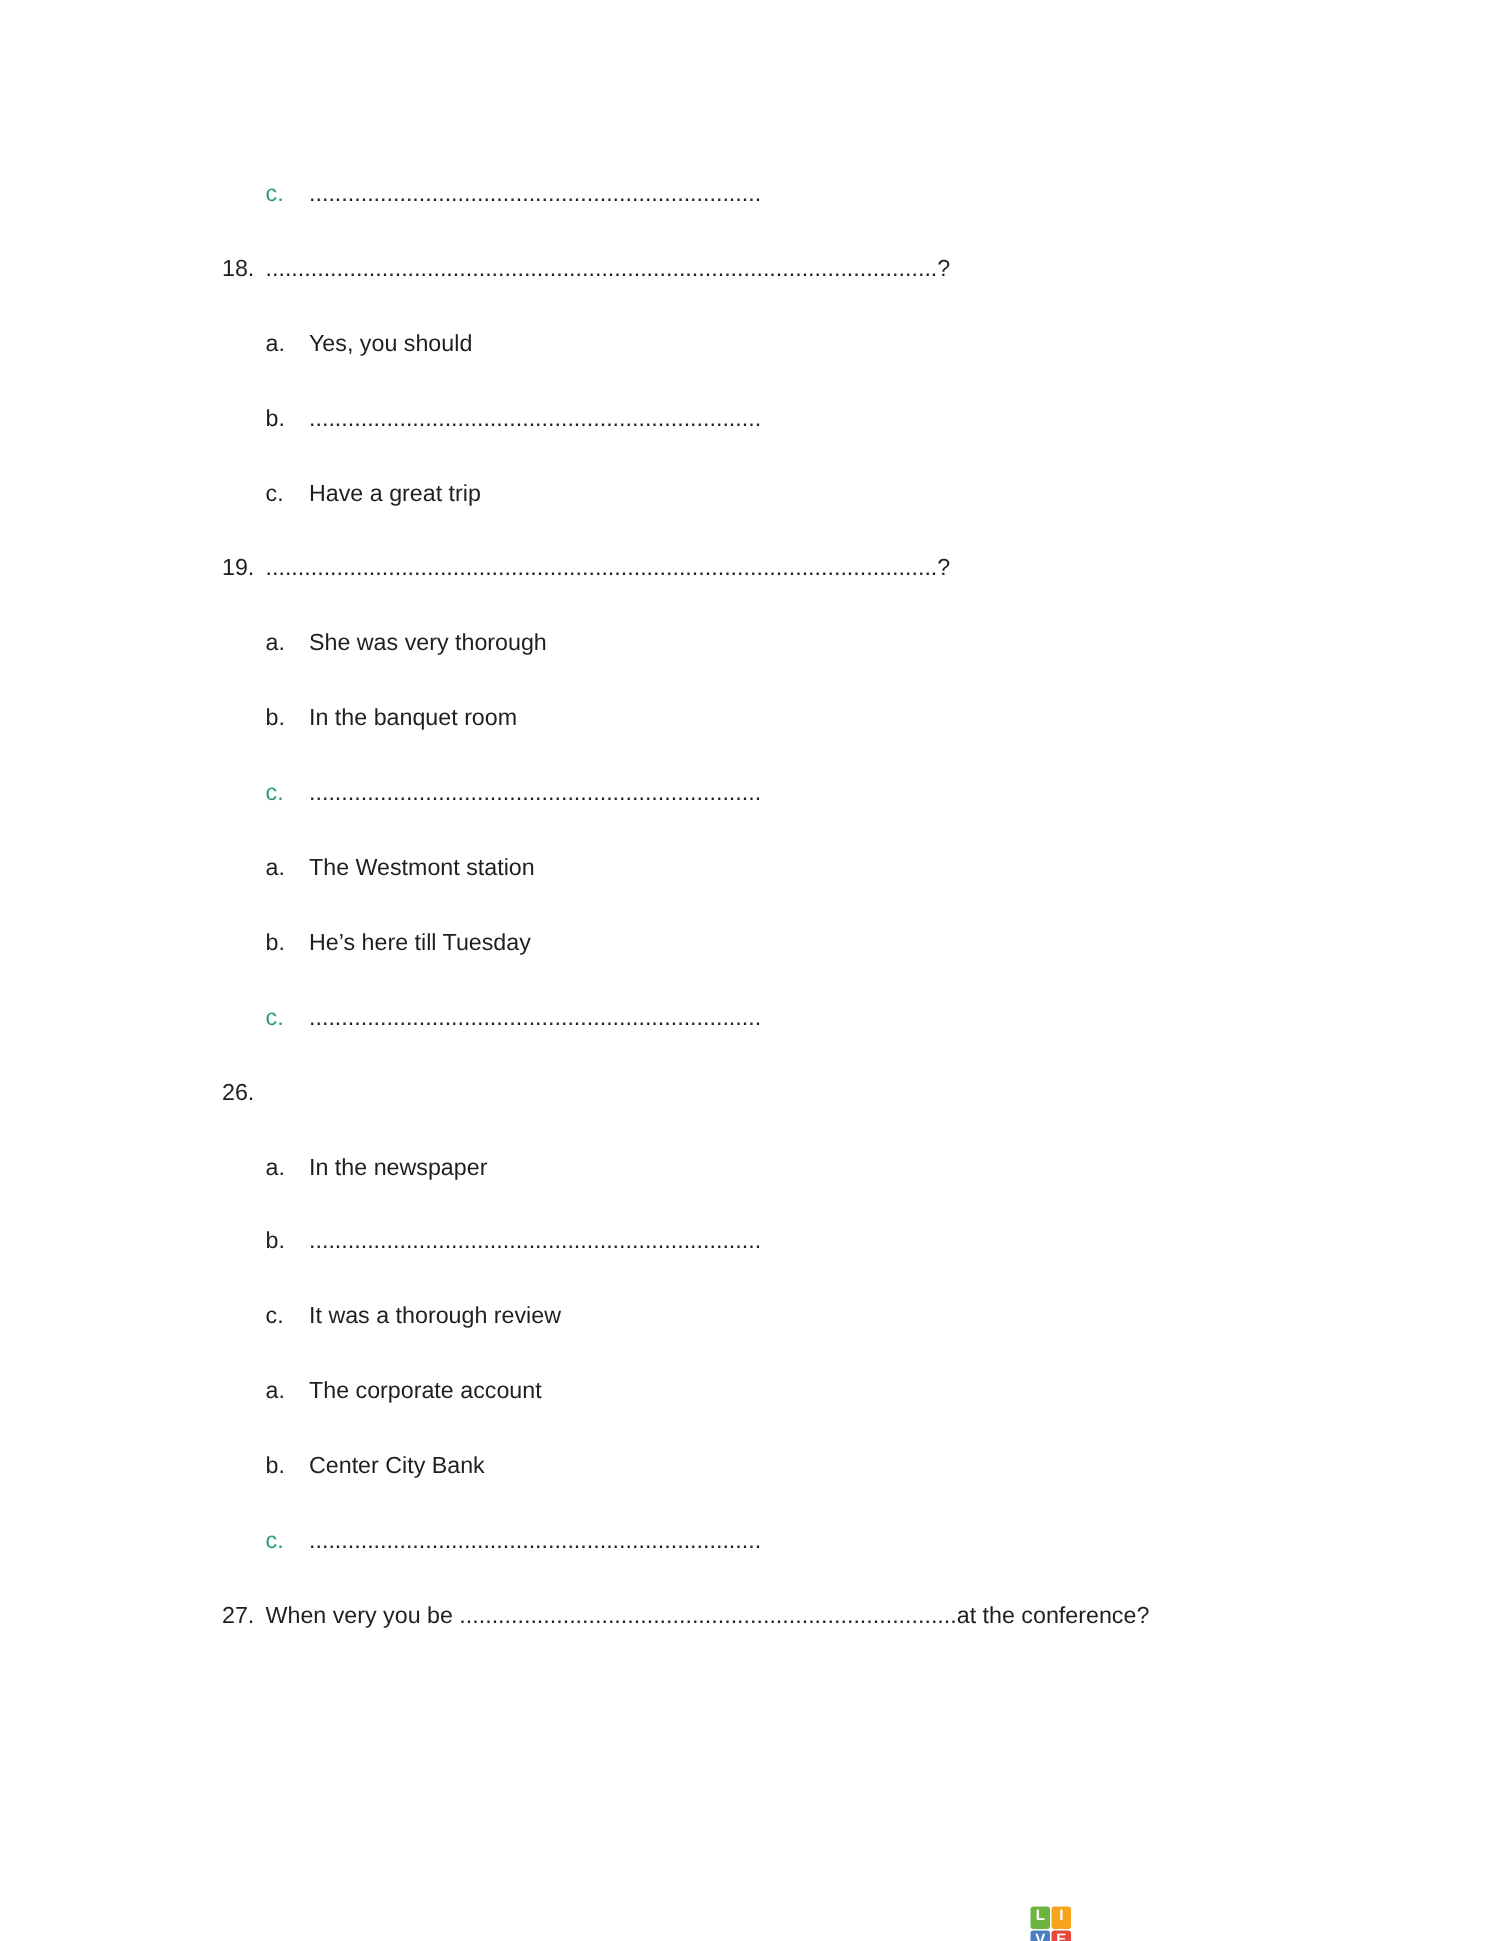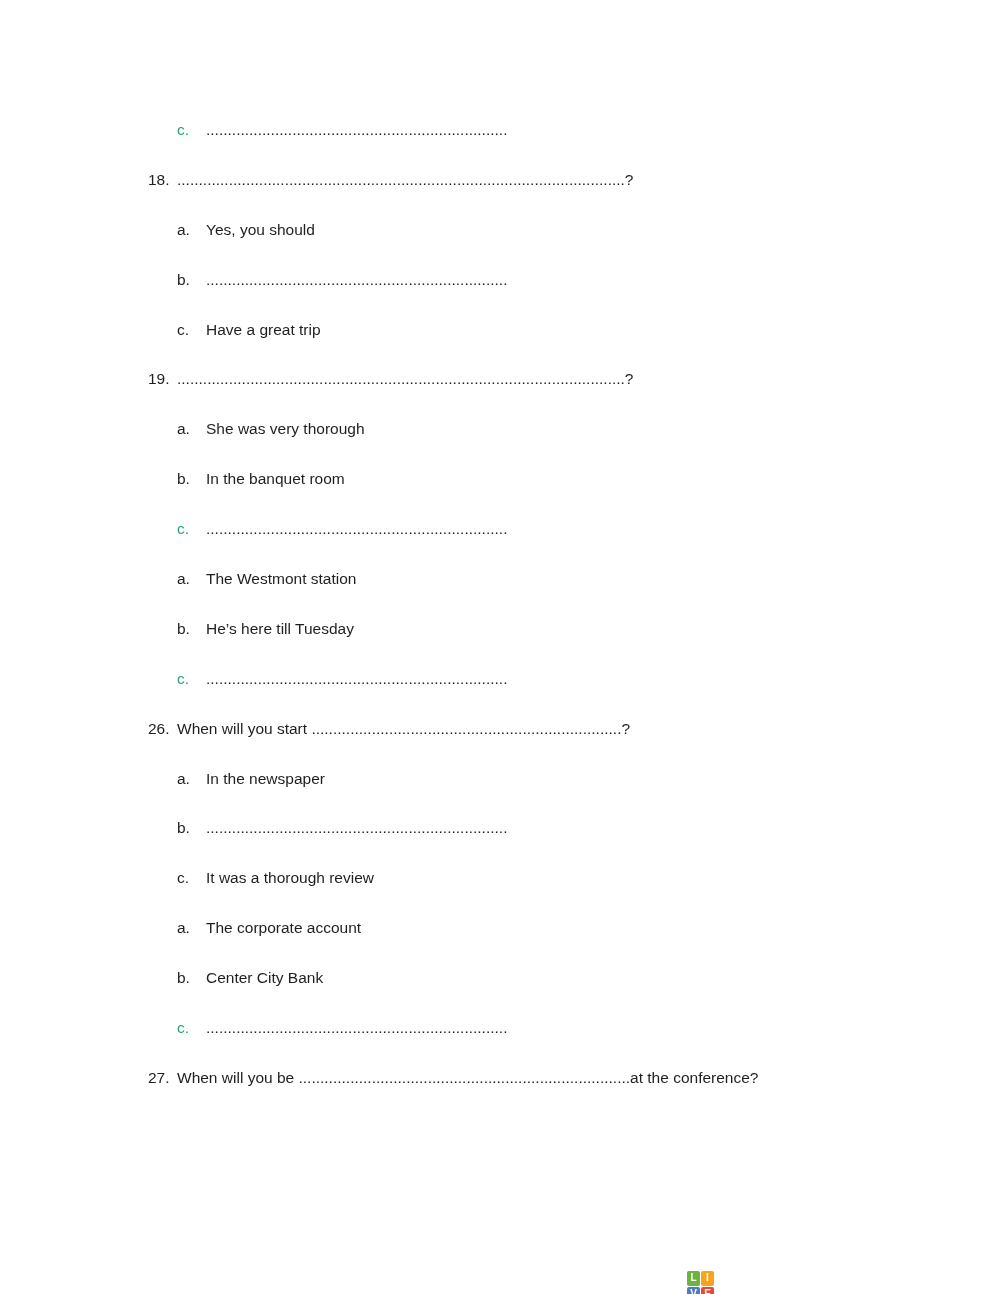--- a/index.html
+++ b/index.html
@@ -116,21 +116,20 @@
         <span class="label">b.</span>
         <span class="text">He’s here till Tuesday</span>
       </div>
     <div class="row option">
         <span class="label green">c.</span>
         <span class="text">......................................................................</span>
       </div>
 
     <div class="row question">
         <span class="label">26.</span>
-        <span class="text">When will you start ........................................................................?</span>
       </div>
     <div class="row option">
         <span class="label">a.</span>
         <span class="text">In the newspaper</span>
       </div>
     <div class="row option">
         <span class="label">b.</span>
         <span class="text">......................................................................</span>
       </div>
     <div class="row option">
@@ -146,21 +145,21 @@
         <span class="label">b.</span>
         <span class="text">Center City Bank</span>
       </div>
     <div class="row option">
         <span class="label green">c.</span>
         <span class="text">......................................................................</span>
       </div>
 
     <div class="row question">
         <span class="label">27.</span>
-        <span class="text">When will you be .............................................................................at the conference?</span>
+        <span class="text">When very you be .............................................................................at the conference?</span>
       </div>
 
   </div>
 
   <div class="logo">
     <div class="logo-grid">
       <span class="cell cell-l">L</span>
       <span class="cell cell-i">I</span>
       <span class="cell cell-v">V</span>
       <span class="cell cell-e">E</span>

